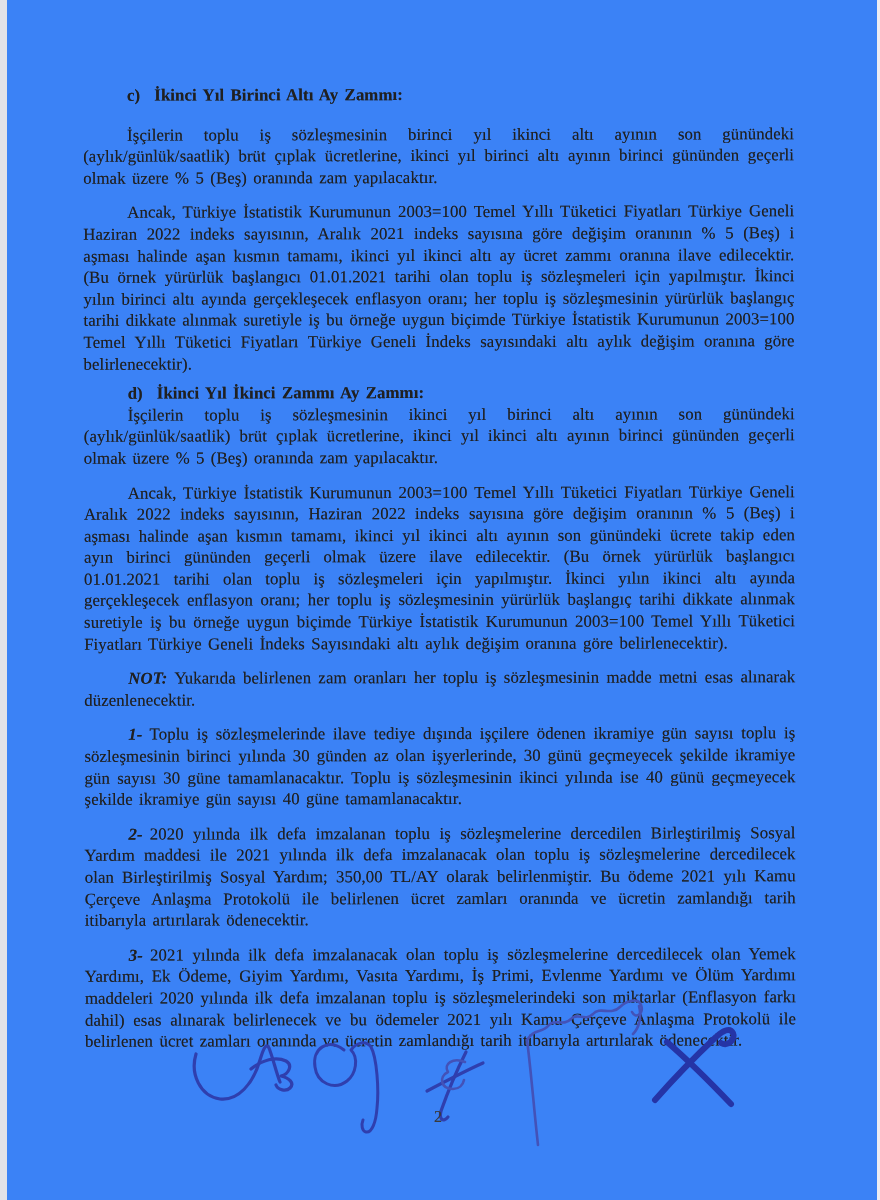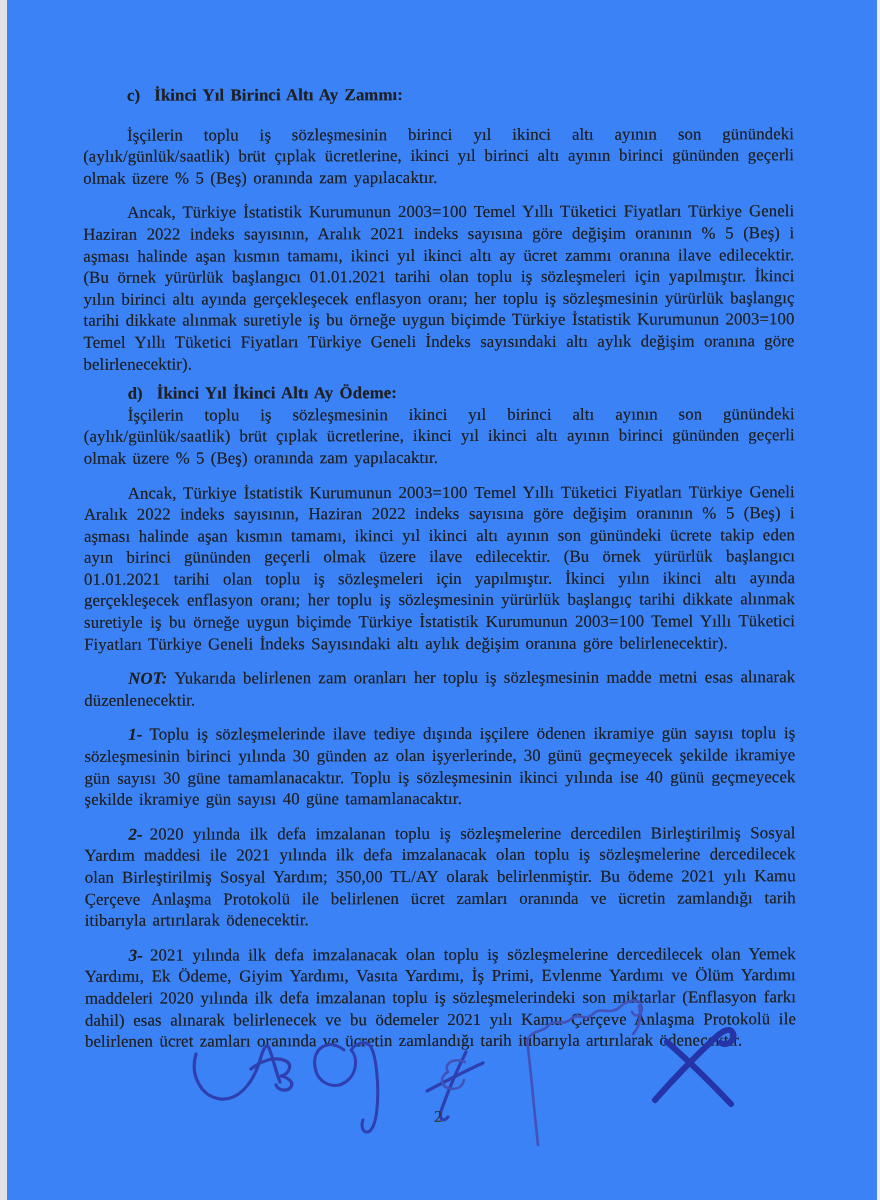--- a/index.html
+++ b/index.html
@@ -58,21 +58,21 @@
   <div class="edge-right"></div>
 
   <div class="content">
 
     <p class="heading mb-lg"><span class="lbl">c)</span><span>İkinci Yıl Birinci Altı Ay Zammı:</span></p>
 
     <p class="mb-md">İşçilerin toplu iş sözleşmesinin birinci yıl ikinci altı ayının son günündeki (aylık/günlük/saatlik) brüt çıplak ücretlerine, ikinci yıl birinci altı ayının birinci gününden geçerli olmak üzere % 5 (Beş) oranında zam yapılacaktır.</p>
 
     <p class="mb-sm">Ancak, Türkiye İstatistik Kurumunun 2003=100 Temel Yıllı Tüketici Fiyatları Türkiye Geneli Haziran 2022 indeks sayısının, Aralık 2021 indeks sayısına göre değişim oranının % 5 (Beş) i aşması halinde aşan kısmın tamamı, ikinci yıl ikinci altı ay ücret zammı oranına ilave edilecektir. (Bu örnek yürürlük başlangıcı 01.01.2021 tarihi olan toplu iş sözleşmeleri için yapılmıştır. İkinci yılın birinci altı ayında gerçekleşecek enflasyon oranı; her toplu iş sözleşmesinin yürürlük başlangıç tarihi dikkate alınmak suretiyle iş bu örneğe uygun biçimde Türkiye İstatistik Kurumunun 2003=100 Temel Yıllı Tüketici Fiyatları Türkiye Geneli İndeks sayısındaki altı aylık değişim oranına göre belirlenecektir).</p>
 
-    <p class="heading"><span class="lbl">d)</span><span>İkinci Yıl İkinci Altı Ay Ödeme:</span></p>
+    <p class="heading"><span class="lbl">d)</span><span>İkinci Yıl İkinci Zammı Ay Zammı:</span></p>
 
     <p class="mb-md">İşçilerin toplu iş sözleşmesinin ikinci yıl birinci altı ayının son günündeki (aylık/günlük/saatlik) brüt çıplak ücretlerine, ikinci yıl ikinci altı ayının birinci gününden geçerli olmak üzere % 5 (Beş) oranında zam yapılacaktır.</p>
 
     <p class="mb-md">Ancak, Türkiye İstatistik Kurumunun 2003=100 Temel Yıllı Tüketici Fiyatları Türkiye Geneli Aralık 2022 indeks sayısının, Haziran 2022 indeks sayısına göre değişim oranının % 5 (Beş) i aşması halinde aşan kısmın tamamı, ikinci yıl ikinci altı ayının son günündeki ücrete takip eden ayın birinci gününden geçerli olmak üzere ilave edilecektir. (Bu örnek yürürlük başlangıcı 01.01.2021 tarihi olan toplu iş sözleşmeleri için yapılmıştır. İkinci yılın ikinci altı ayında gerçekleşecek enflasyon oranı; her toplu iş sözleşmesinin yürürlük başlangıç tarihi dikkate alınmak suretiyle iş bu örneğe uygun biçimde Türkiye İstatistik Kurumunun 2003=100 Temel Yıllı Tüketici Fiyatları Türkiye Geneli İndeks Sayısındaki altı aylık değişim oranına göre belirlenecektir).</p>
 
     <p class="mb-md"><b class="pfx">NOT:</b><span>Yukarıda belirlenen zam oranları her toplu iş sözleşmesinin madde metni esas alınarak düzenlenecektir.</span></p>
 
     <p class="mb-md"><b class="pfx">1-</b><span>Toplu iş sözleşmelerinde ilave tediye dışında işçilere ödenen ikramiye gün sayısı toplu iş sözleşmesinin birinci yılında 30 günden az olan işyerlerinde, 30 günü geçmeyecek şekilde ikramiye gün sayısı 30 güne tamamlanacaktır. Toplu iş sözleşmesinin ikinci yılında ise 40 günü geçmeyecek şekilde ikramiye gün sayısı 40 güne tamamlanacaktır.</span></p>
 
     <p class="mb-md"><b class="pfx">2-</b><span>2020 yılında ilk defa imzalanan toplu iş sözleşmelerine dercedilen Birleştirilmiş Sosyal Yardım maddesi ile 2021 yılında ilk defa imzalanacak olan toplu iş sözleşmelerine dercedilecek olan Birleştirilmiş Sosyal Yardım; 350,00 TL/AY olarak belirlenmiştir. Bu ödeme 2021 yılı Kamu Çerçeve Anlaşma Protokolü ile belirlenen ücret zamları oranında ve ücretin zamlandığı tarih itibarıyla artırılarak ödenecektir.</span></p>

